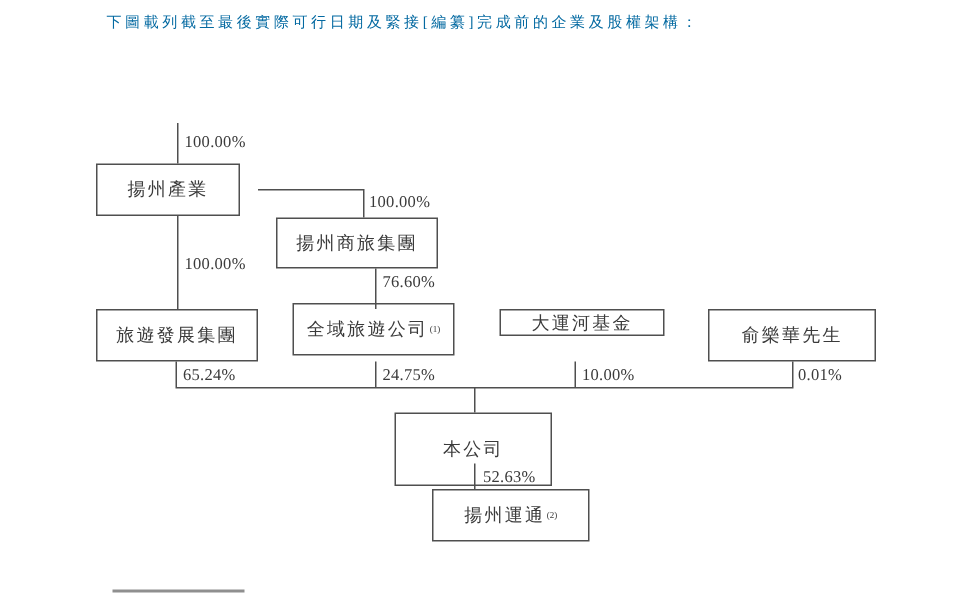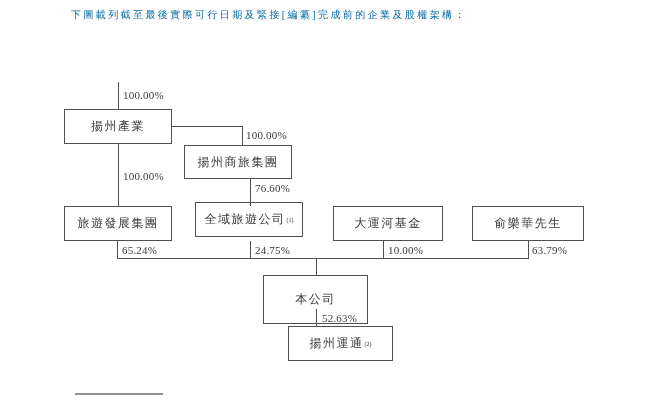--- a/index.html
+++ b/index.html
@@ -30,38 +30,38 @@
   }
 </style>
 </head>
 <body>
 
 <div class="page">
 
   <div class="title">下圖載列截至最後實際可行日期及緊接[編纂]完成前的企業及股權架構：</div>
 
 
-  <div class="node" style="left:64px; top:109px; width:108px; height:35px;">
+  <div class="node" style="left:64px; top:109px; width:96px; height:35px;">
     <span>揚州產業</span>
   </div>
 
   <div class="node" style="left:184px; top:145px; width:108px; height:34px;">
     <span>揚州商旅集團</span>
   </div>
 
   <div class="node" style="left:64px; top:206px; width:108px; height:35px;">
     <span>旅遊發展集團</span>
   </div>
 
   <div class="node" style="left:195px; top:190px; width:108px; height:35px;margin-top:12px;">
     <span>全域旅遊公司</span>
       <sup>(1)</sup>
   </div>
 
-  <div class="node" style="left:333px; top:206px; width:110px; height:35px;">
+  <div class="node" style="left:333px; top:206px; width:110px; height:18px;">
     <span>大運河基金</span>
   </div>
 
   <div class="node" style="left:472px; top:206px; width:112px; height:35px;">
     <span>俞樂華先生</span>
   </div>
 
   <div class="node" style="left:263px; top:275px; width:105px; height:49px;">
     <span>本公司</span>
   </div>
@@ -90,18 +90,18 @@
 
   <div class="vline" style="left:316px; top:309px; height:17px;"></div>
 
   <div class="pct" style="left:123px; top:89px;">100.00%</div>
   <div class="pct" style="left:246px; top:129px;">100.00%</div>
   <div class="pct" style="left:123px; top:170px;">100.00%</div>
   <div class="pct" style="left:255px; top:182px;">76.60%</div>
   <div class="pct" style="left:122px; top:244px;">65.24%</div>
   <div class="pct" style="left:255px; top:244px;">24.75%</div>
   <div class="pct" style="left:388px; top:244px;">10.00%</div>
-  <div class="pct" style="left:532px; top:244px;">63.79%</div>
+  <div class="pct" style="left:532px; top:244px;">0.01%</div>
   <div class="pct" style="left:322px; top:312px;">52.63%</div>
 
   <div class="footnote-rule"></div>
 
 </div>
 
 </body></html>

